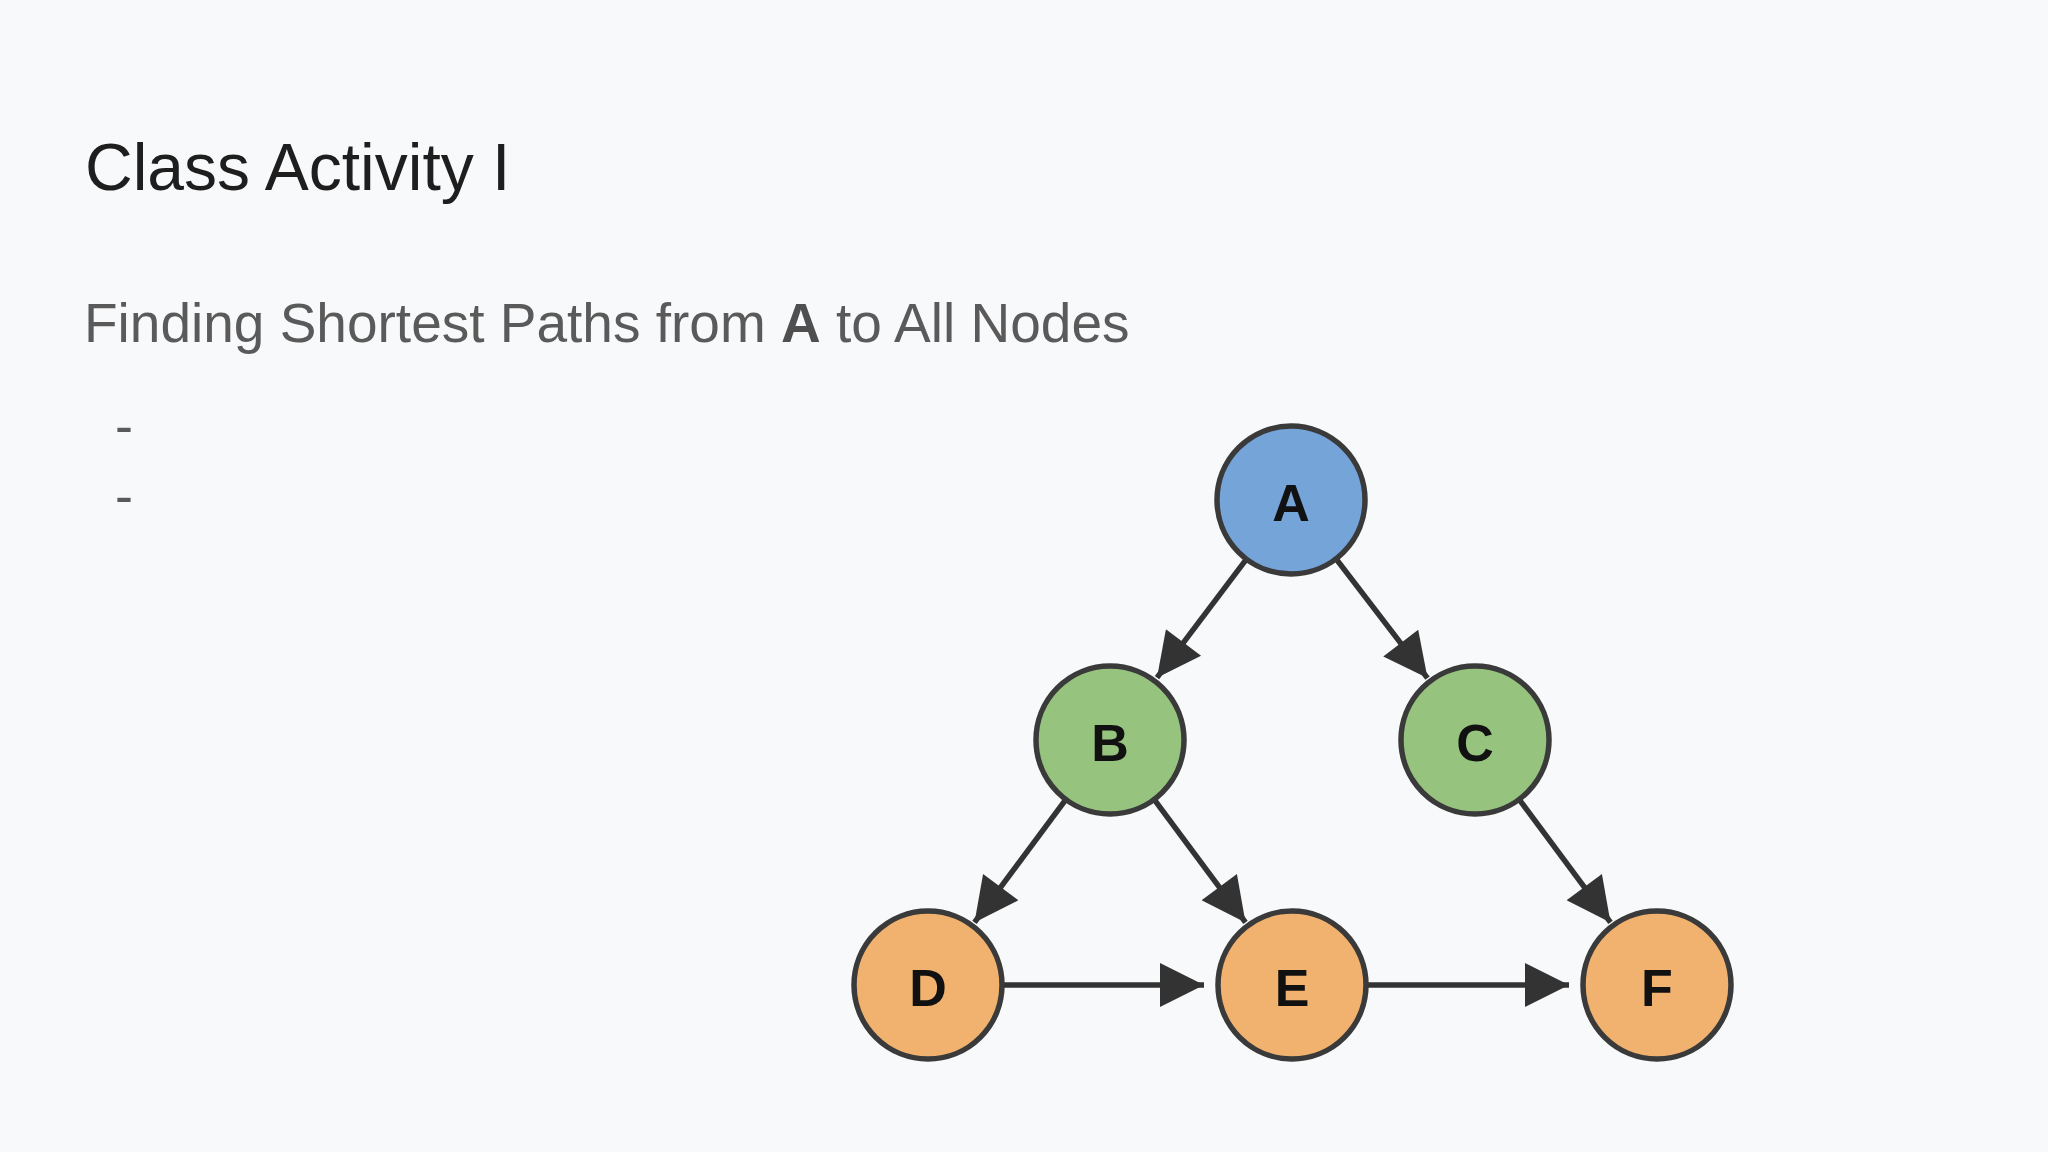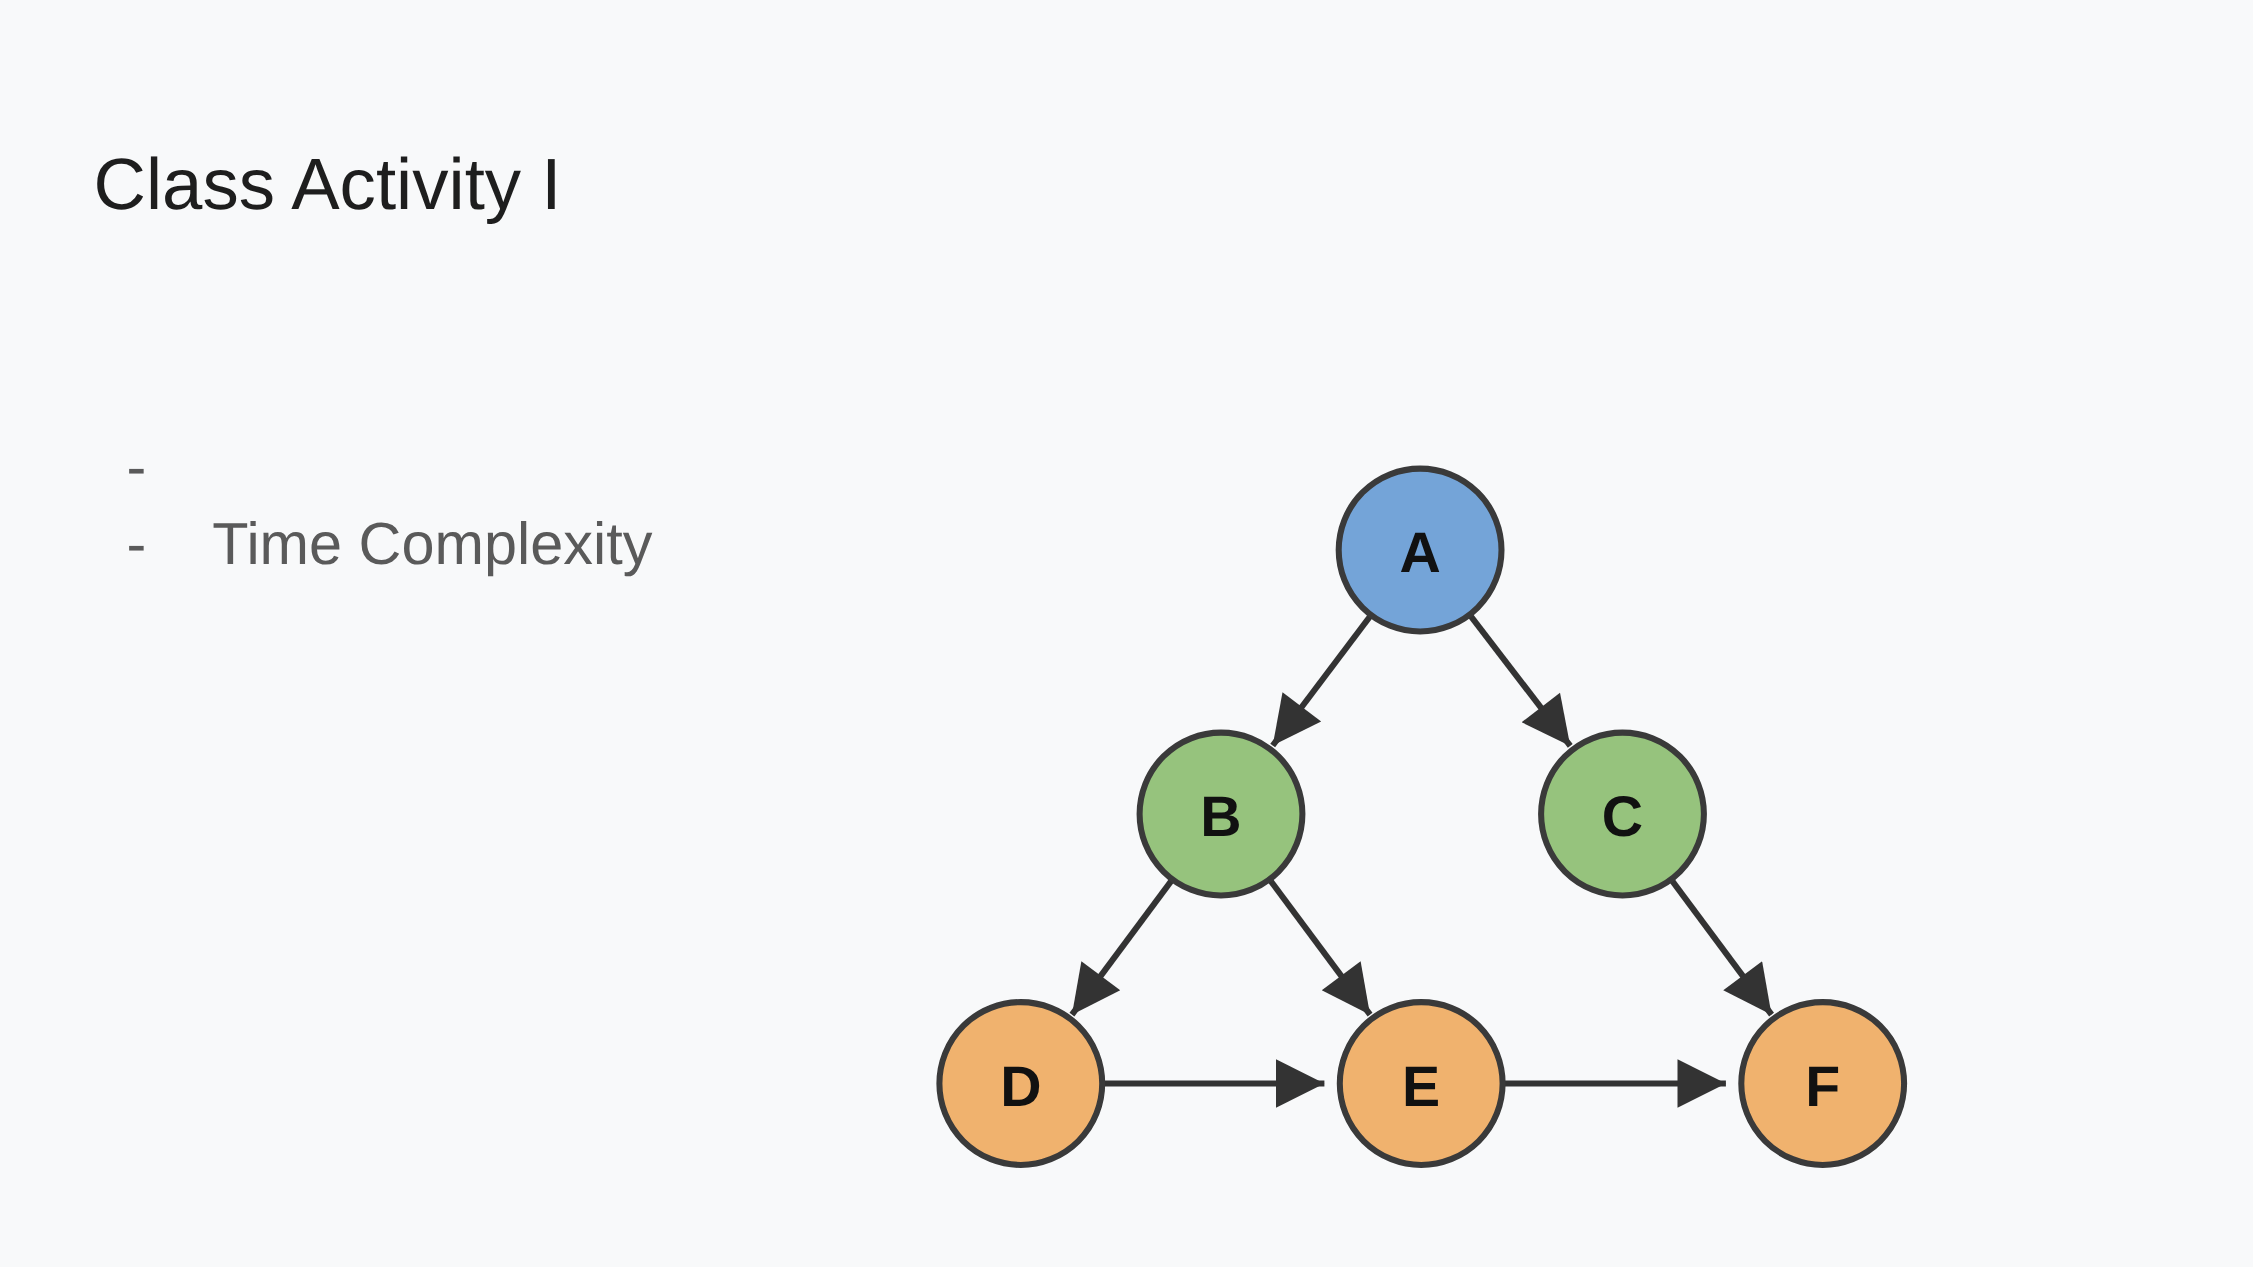--- a/index.html
+++ b/index.html
@@ -68,28 +68,28 @@
     height: 1152px;
   }
 </style>
 </head>
 <body style="background: rgb(248, 249, 250);">
 
 <div id="slide">
 
   <div class="title">Class Activity I</div>
 
+  <div class="subtitle"><span>Finding Shortest Paths from </span><b>A</b><span> to All Nodes</span></div>
 
   <div class="bullets">
     <div class="bullet-row">
       <span class="bullet-dash">-</span>
     </div>
     <div class="bullet-row">
       <span class="bullet-dash">-</span>
-      <span>Time Complexity</span>
     </div>
   </div>
 
   <svg id="graph-svg" viewBox="0 0 2048 1152" xmlns="http://www.w3.org/2000/svg">
       <defs>
         <marker id="ah" viewBox="0 0 10 10" refX="10" refY="5" markerUnits="userSpaceOnUse" markerWidth="56" markerHeight="44" orient="auto">
           <path d="M0 0 L10 5 L0 10 Z" fill="#333333"></path>
         </marker>
       </defs>
       <line x1="1291" y1="500" x2="1157.0" y2="677.7" stroke="#333333" stroke-width="5.5" marker-end="url(#ah)"></line>

